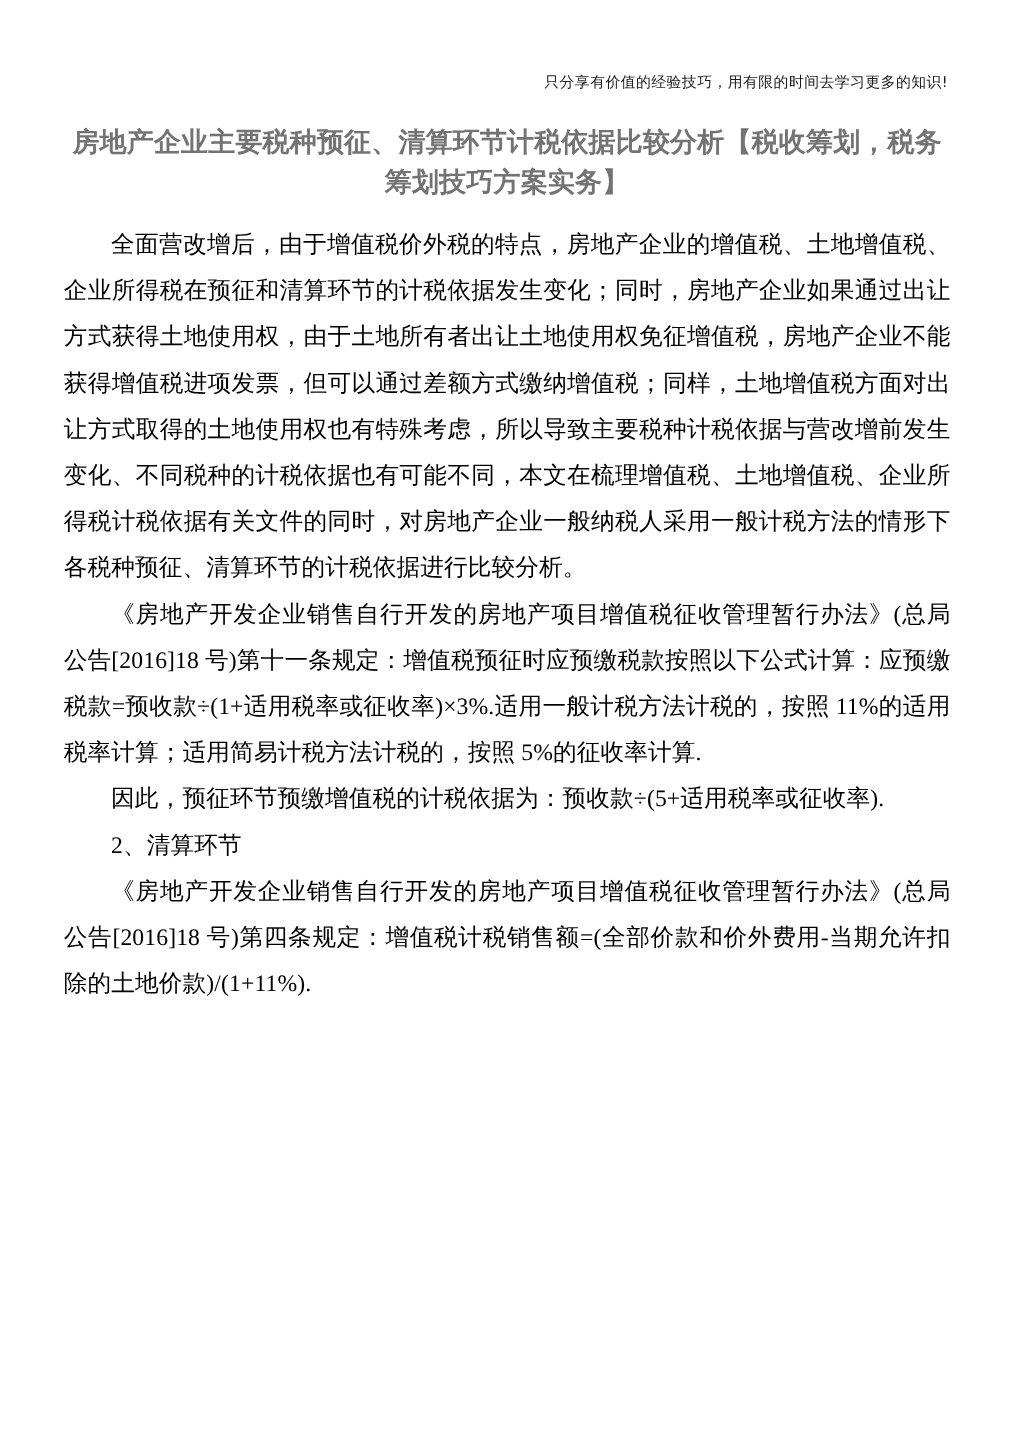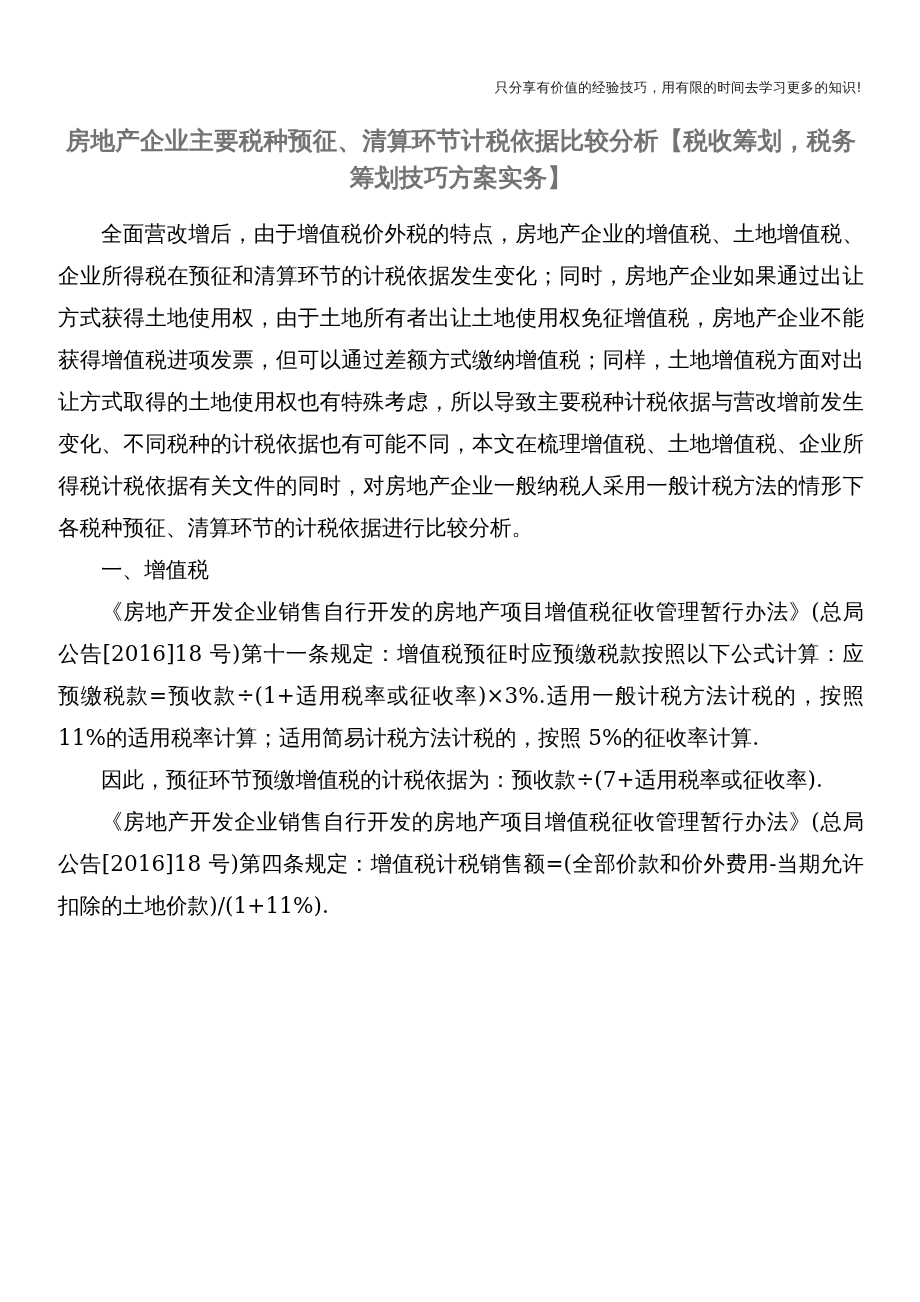--- a/index.html
+++ b/index.html
@@ -9,21 +9,21 @@
     background: #ffffff;
   }
   body {
     font-family: "DejaVu Serif", "Liberation Serif", serif;
     color: #000000;
   }
   .page {
     position: relative;
     width: 920px;
     height: 1230px;
-    margin: 16px auto;
+    margin: 4px auto;
     background: #ffffff;
     box-sizing: border-box;
     overflow: hidden;
   }
   .content {
     position: absolute;
     left: 58px;
     top: 0;
     width: 806px;
   }
@@ -55,20 +55,21 @@
     text-align: justify;
     text-justify: inter-ideograph;
     color: #000000;
     letter-spacing: 0.1px;
   }
   p.para {
     margin: 0;
   }
   p.para.indent2 {
     text-indent: 2em;
+    font-family: Liberation Serif, serif;
   }
   .lead {
     margin-top: 16px;
   }
   .sec {
     margin-top: 2px;
   }
 </style>
 </head>
 <body>
@@ -76,25 +77,25 @@
 <div class="page">
   <div class="content">
 
     <div class="tagline">只分享有价值的经验技巧，用有限的时间去学习更多的知识!</div>
 
     <h1 class="doc-title">房地产企业主要税种预征、清算环节计税依据比较分析【税收筹划，税务筹划技巧方案实务】</h1>
 
     <div class="body-text">
       <p class="para indent2 lead">全面营改增后，由于增值税价外税的特点，房地产企业的增值税、土地增值税、企业所得税在预征和清算环节的计税依据发生变化；同时，房地产企业如果通过出让方式获得土地使用权，由于土地所有者出让土地使用权免征增值税，房地产企业不能获得增值税进项发票，但可以通过差额方式缴纳增值税；同样，土地增值税方面对出让方式取得的土地使用权也有特殊考虑，所以导致主要税种计税依据与营改增前发生变化、不同税种的计税依据也有可能不同，本文在梳理增值税、土地增值税、企业所得税计税依据有关文件的同时，对房地产企业一般纳税人采用一般计税方法的情形下各税种预征、清算环节的计税依据进行比较分析。</p>
 
-      <p class="para indent2 sec">一、增值税</p>
 
 
       <p class="para indent2 sec">《房地产开发企业销售自行开发的房地产项目增值税征收管理暂行办法》(总局公告[2016]18 号)第十一条规定：增值税预征时应预缴税款按照以下公式计算：应预缴税款=预收款÷(1+适用税率或征收率)×3%.适用一般计税方法计税的，按照 11%的适用税率计算；适用简易计税方法计税的，按照 5%的征收率计算.</p>
 
-      <p class="para indent2 sec">因此，预征环节预缴增值税的计税依据为：预收款÷(7+适用税率或征收率).</p>
+      <p class="para indent2 sec">因此，预征环节预缴增值税的计税依据为：预收款÷(5+适用税率或征收率).</p>
 
+      <p class="para indent2 sec">2、清算环节</p>
 
       <p class="para indent2 sec">《房地产开发企业销售自行开发的房地产项目增值税征收管理暂行办法》(总局公告[2016]18 号)第四条规定：增值税计税销售额=(全部价款和价外费用-当期允许扣除的土地价款)/(1+11%).</p>
     </div>
 
   </div>
 </div>
 
 </body></html>

